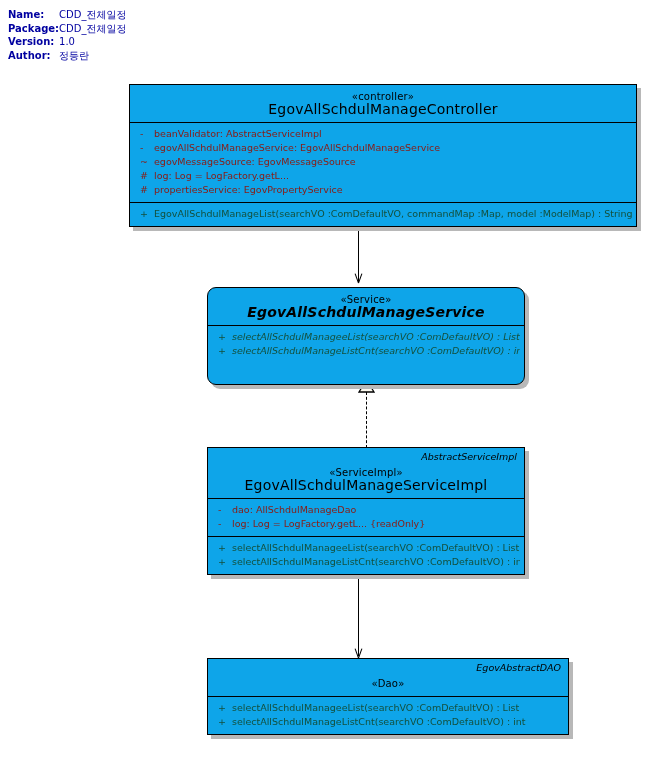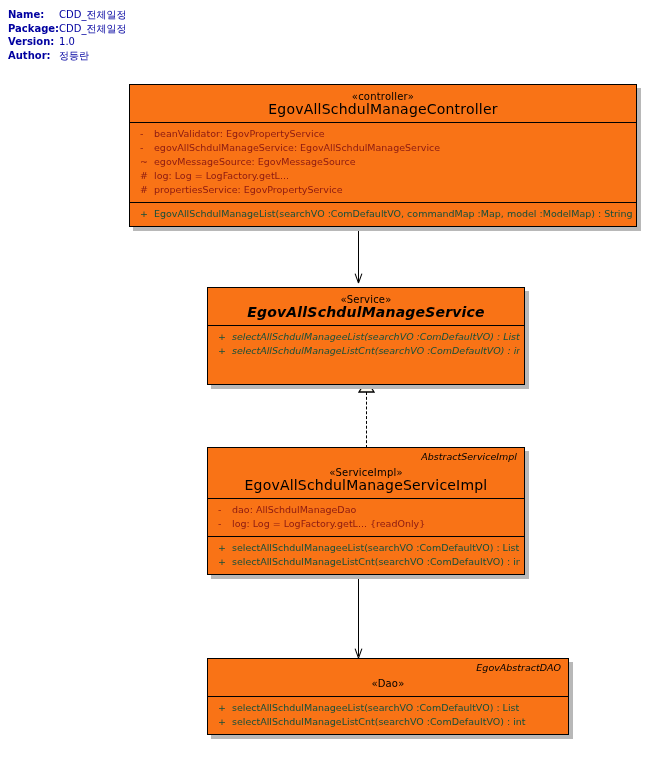--- a/index.html
+++ b/index.html
@@ -31,21 +31,21 @@
     color: #0000a0;
     white-space: nowrap;
     font-weight: bold;
   }
   #meta td.k { padding-right: 0; }
   #meta td.v { font-weight: normal; }
 
   
   .uml {
     position: absolute;
-    background: #f97316;
+    background: #0ea5e9;
     border: 1.6px solid #000000;
     box-sizing: border-box;
     box-shadow: 4px 4px 0 0 #b8b8b8;
   }
   .superlabel {
     text-align: right;
     font-style: italic;
     font-size: 9.5px;
     color: #000000;
     padding: 3px 7px 0 4px;
@@ -181,21 +181,21 @@
 
 <div class="uml" id="box-controller" style="left:129px; top:84px; width:508px;">
   <div class="namebox">
     <div class="stereo">«controller»</div>
     <div class="cname">EgovAllSchdulManageController</div>
   </div>
   <div class="divider"></div>
   <div class="compartment attrs">
     <div class="row">
       <span class="vis">-</span>
-      <span class="sig">beanValidator:  EgovPropertyService</span>
+      <span class="sig">beanValidator:  AbstractServiceImpl</span>
     </div>
     <div class="row">
       <span class="vis">-</span>
       <span class="sig">egovAllSchdulManageService:  EgovAllSchdulManageService</span>
     </div>
     <div class="row">
       <span class="vis">~</span>
       <span class="sig">egovMessageSource:  EgovMessageSource</span>
     </div>
     <div class="row">
@@ -209,21 +209,21 @@
   </div>
   <div class="divider"></div>
   <div class="compartment ops">
     <div class="row">
       <span class="vis">+</span>
       <span class="sig">EgovAllSchdulManageList(searchVO :ComDefaultVO, commandMap :Map, model :ModelMap) : String</span>
     </div>
   </div>
 </div>
 
-<div class="uml" id="box-service" style="left:207px; top:287px; width:318px;">
+<div class="uml" id="box-service" style="left:207px; top:287px; width:318px;border-radius:9px;">
   <div class="namebox">
     <div class="stereo">«Service»</div>
     <div class="cname ital">EgovAllSchdulManageService</div>
   </div>
   <div class="divider"></div>
   <div class="compartment ops ital" style="padding-bottom:26px;">
     <div class="row">
       <span class="vis">+</span>
       <span class="sig">selectAllSchdulManageeList(searchVO :ComDefaultVO) : List</span>
     </div>

